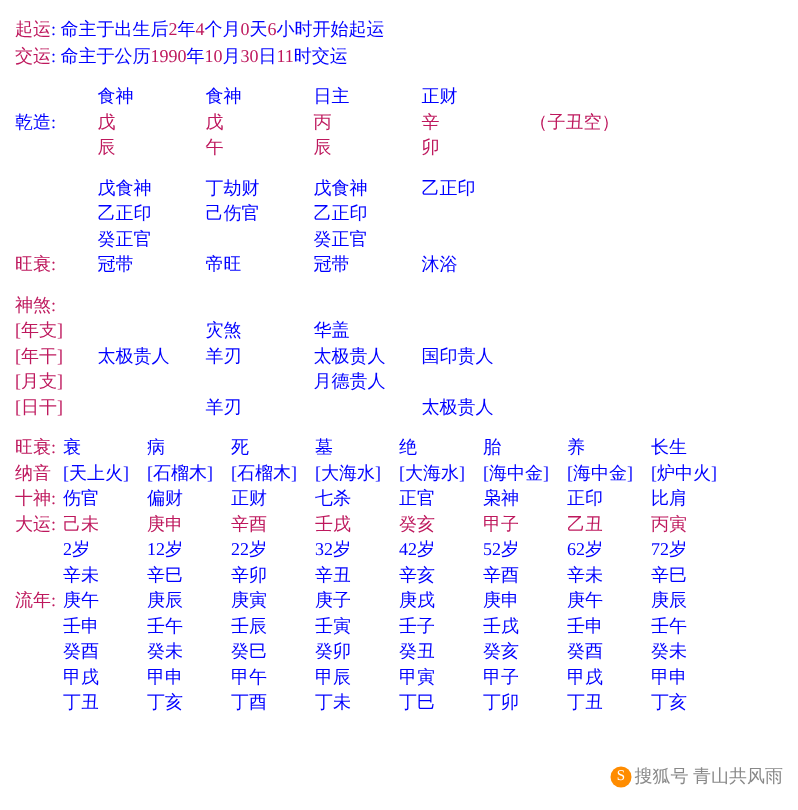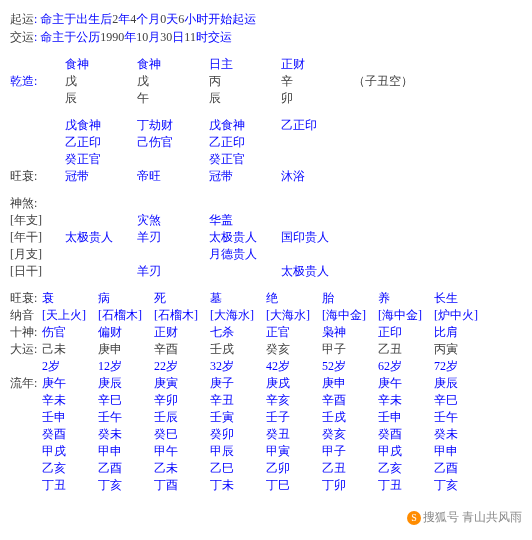--- a/index.html
+++ b/index.html
@@ -1,16 +1,16 @@
 <!DOCTYPE html>
 <html><head>
 <meta charset="utf-8">
 <style>
 body{margin:0;padding:10px;font-family:"SimSun","宋体",serif;font-size:12px;color:#000;background:#fff;width:532px}
-.r{color:#404040}
+.r{color:#be185d}
 .b{color:#0000FF}
 .row{white-space:nowrap;line-height:18px}
 table{border-collapse:collapse}
 td{padding:0 0;vertical-align:top;white-space:nowrap;font-size:12px}
 .c0{width:55px}
 .c{width:72px}
 .cn{width:56px}
 .wm{position:absolute;right:10px;bottom:14px;color:#888;font-size:12px}
 .logo{display:inline-block;width:14px;height:14px;border-radius:50%;background:#FF8C00;color:#fff;text-align:center;line-height:14px;font-size:10px;vertical-align:middle;margin-right:2px}
 </style>
@@ -186,43 +186,43 @@
         <td class="b">12岁</td>
         <td class="b">22岁</td>
         <td class="b">32岁</td>
         <td class="b">42岁</td>
         <td class="b">52岁</td>
         <td class="b">62岁</td>
         <td class="b">72岁</td>
       </tr>
 
 <tr>
+        <td></td>
+        <td class="b">辛未</td>
+        <td class="b">辛巳</td>
+        <td class="b">辛卯</td>
+        <td class="b">辛丑</td>
+        <td class="b">辛亥</td>
+        <td class="b">辛酉</td>
+        <td class="b">辛未</td>
+        <td class="b">辛巳</td>
+      </tr>
+<tr>
         <td class="r">流年:</td>
 <td class="b">庚午</td>
         <td class="b">庚辰</td>
         <td class="b">庚寅</td>
         <td class="b">庚子</td>
         <td class="b">庚戌</td>
         <td class="b">庚申</td>
         <td class="b">庚午</td>
         <td class="b">庚辰</td>
       </tr>
 <tr>
         <td></td>
-        <td class="b">辛未</td>
-        <td class="b">辛巳</td>
-        <td class="b">辛卯</td>
-        <td class="b">辛丑</td>
-        <td class="b">辛亥</td>
-        <td class="b">辛酉</td>
-        <td class="b">辛未</td>
-        <td class="b">辛巳</td>
-      </tr>
-<tr>
-        <td></td>
         <td class="b">壬申</td>
         <td class="b">壬午</td>
         <td class="b">壬辰</td>
         <td class="b">壬寅</td>
         <td class="b">壬子</td>
         <td class="b">壬戌</td>
         <td class="b">壬申</td>
         <td class="b">壬午</td>
       </tr>
 <tr>
@@ -242,31 +242,20 @@
         <td class="b">甲申</td>
         <td class="b">甲午</td>
         <td class="b">甲辰</td>
         <td class="b">甲寅</td>
         <td class="b">甲子</td>
         <td class="b">甲戌</td>
         <td class="b">甲申</td>
       </tr>
 <tr>
         <td></td>
-        <td class="b">乙亥</td>
-        <td class="b">乙酉</td>
-        <td class="b">乙未</td>
-        <td class="b">乙巳</td>
-        <td class="b">乙卯</td>
-        <td class="b">乙丑</td>
-        <td class="b">乙亥</td>
-        <td class="b">乙酉</td>
-      </tr>
-<tr>
-        <td></td>
         <td class="b">丁丑</td>
         <td class="b">丁亥</td>
         <td class="b">丁酉</td>
         <td class="b">丁未</td>
         <td class="b">丁巳</td>
         <td class="b">丁卯</td>
         <td class="b">丁丑</td>
         <td class="b">丁亥</td>
       </tr>
 

